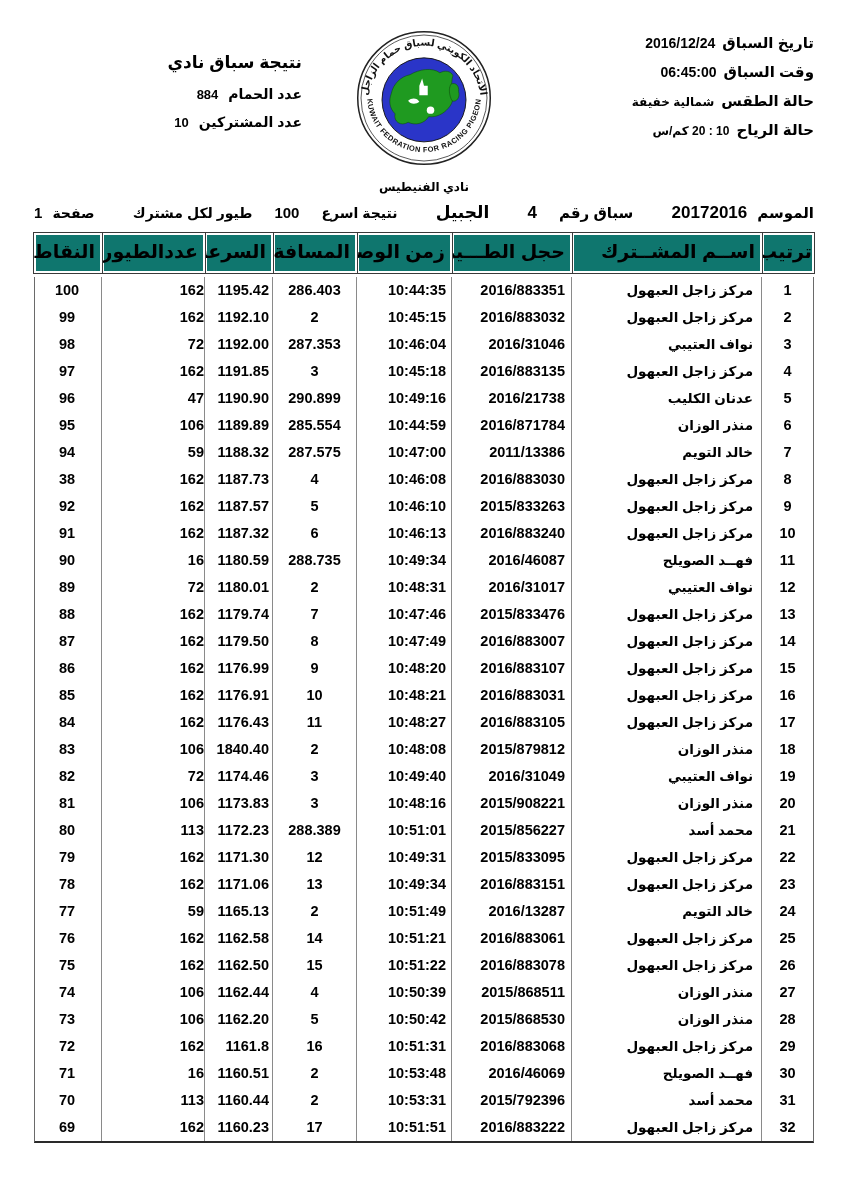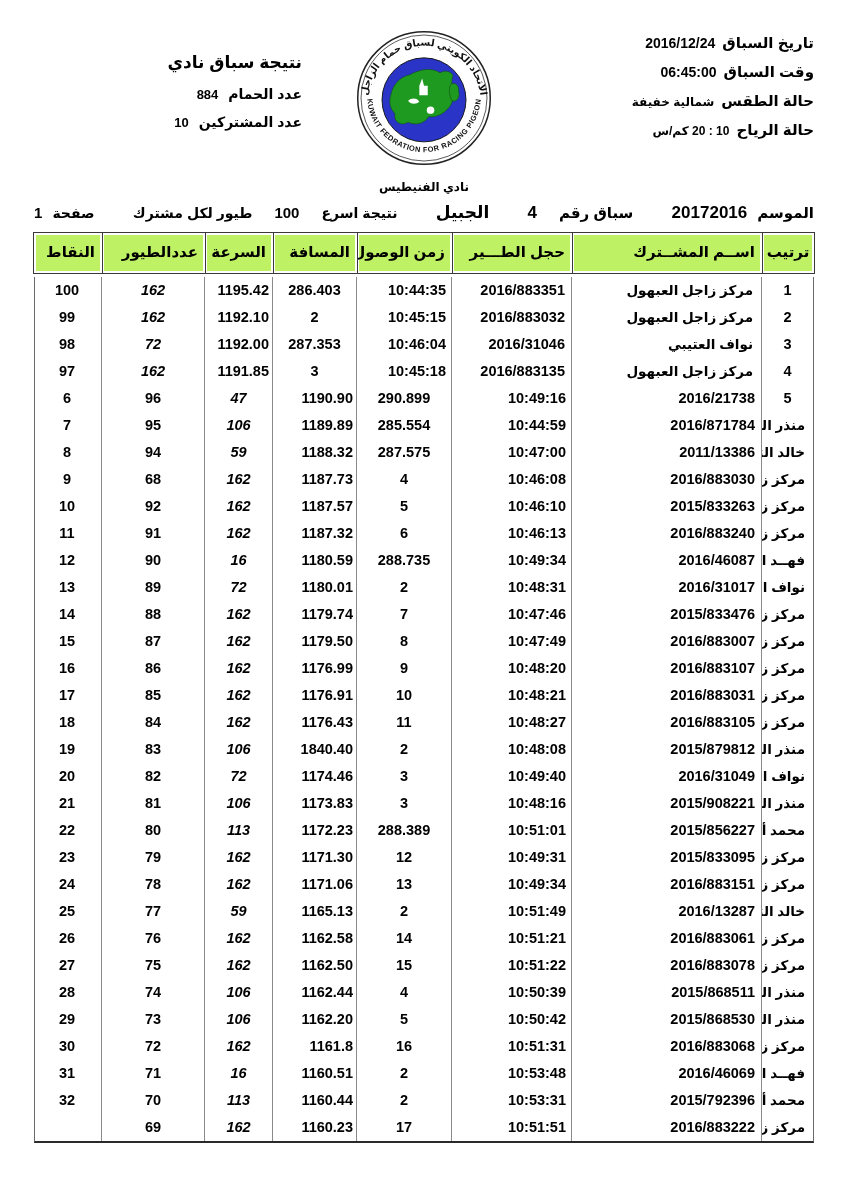--- a/index.html
+++ b/index.html
@@ -33,41 +33,41 @@
   .ri-gap{margin-inline-start:22px;}
   .ri-gap-s{margin-inline-start:10px;}
 
   
   .thead,.tbody{
     display:grid;
     grid-template-columns:52px 190px 120px 95px 84px 68px 103px 68px;
   }
   .thead{grid-auto-rows:40px;}
   .h{
-    background:#bef264;border:2px solid #fff;outline:1px solid #3a3a3a;
-    font-size:15px;line-height:34px;white-space:nowrap;
+    background:#0f766e;border:2px solid #fff;outline:1px solid #3a3a3a;
+    font-size:19px;line-height:34px;white-space:nowrap;
     text-align:start;padding-inline-start:5px;box-sizing:border-box;
   }
   .h.ctr{text-align:center;padding-inline-start:0;}
   .tbody{
     grid-auto-rows:27px;margin-top:4px;
     border:1px solid #6a6a6a;border-top:none;border-bottom:2px solid #2a2a2a;
   }
   .cell{
     font-size:14.5px;line-height:27px;white-space:nowrap;overflow:hidden;
     border-inline-end:1px solid #8a8a8a;box-sizing:border-box;
   }
   .cell:nth-child(8n){border-inline-end:none;}
   .c0{text-align:center;}
   .c1{text-align:start;padding-inline-start:8px;font-size:13.5px;}
   .c2{text-align:start;padding-inline-start:6px;padding-left:11px;}
   .c3{text-align:start;padding-inline-start:5px;}
   .c4{text-align:center;}
   .c5{text-align:start;padding-inline-start:3px;}
-  .c6{text-align:center;font-style:italic;}
+  .c6{text-align:right;}
   .c7{text-align:center;}
 </style>
 </head>
 <body>
 
 <div class="page">
 
   <header class="top">
 
     <div class="meta">
@@ -191,20 +191,21 @@
   <div class="cell c0">4</div>
   <div class="cell c1">مركز زاجل العبهول</div>
   <div class="cell c2">2016/883135</div>
   <div class="cell c3">10:45:18</div>
   <div class="cell c4">3</div>
   <div class="cell c5">1191.85</div>
   <div class="cell c6">162</div>
   <div class="cell c7">97</div>
 
   <div class="cell c0">5</div>
+  <div class="cell c1">عدنان الكليب</div>
   <div class="cell c2">2016/21738</div>
   <div class="cell c3">10:49:16</div>
   <div class="cell c4">290.899</div>
   <div class="cell c5">1190.90</div>
   <div class="cell c6">47</div>
   <div class="cell c7">96</div>
 
   <div class="cell c0">6</div>
   <div class="cell c1">منذر الوزان</div>
   <div class="cell c2">2016/871784</div>
@@ -223,21 +224,21 @@
   <div class="cell c6">59</div>
   <div class="cell c7">94</div>
 
   <div class="cell c0">8</div>
   <div class="cell c1">مركز زاجل العبهول</div>
   <div class="cell c2">2016/883030</div>
   <div class="cell c3">10:46:08</div>
   <div class="cell c4">4</div>
   <div class="cell c5">1187.73</div>
   <div class="cell c6">162</div>
-  <div class="cell c7">68</div>
+  <div class="cell c7">38</div>
 
   <div class="cell c0">9</div>
   <div class="cell c1">مركز زاجل العبهول</div>
   <div class="cell c2">2015/833263</div>
   <div class="cell c3">10:46:10</div>
   <div class="cell c4">5</div>
   <div class="cell c5">1187.57</div>
   <div class="cell c6">162</div>
   <div class="cell c7">92</div>
 

